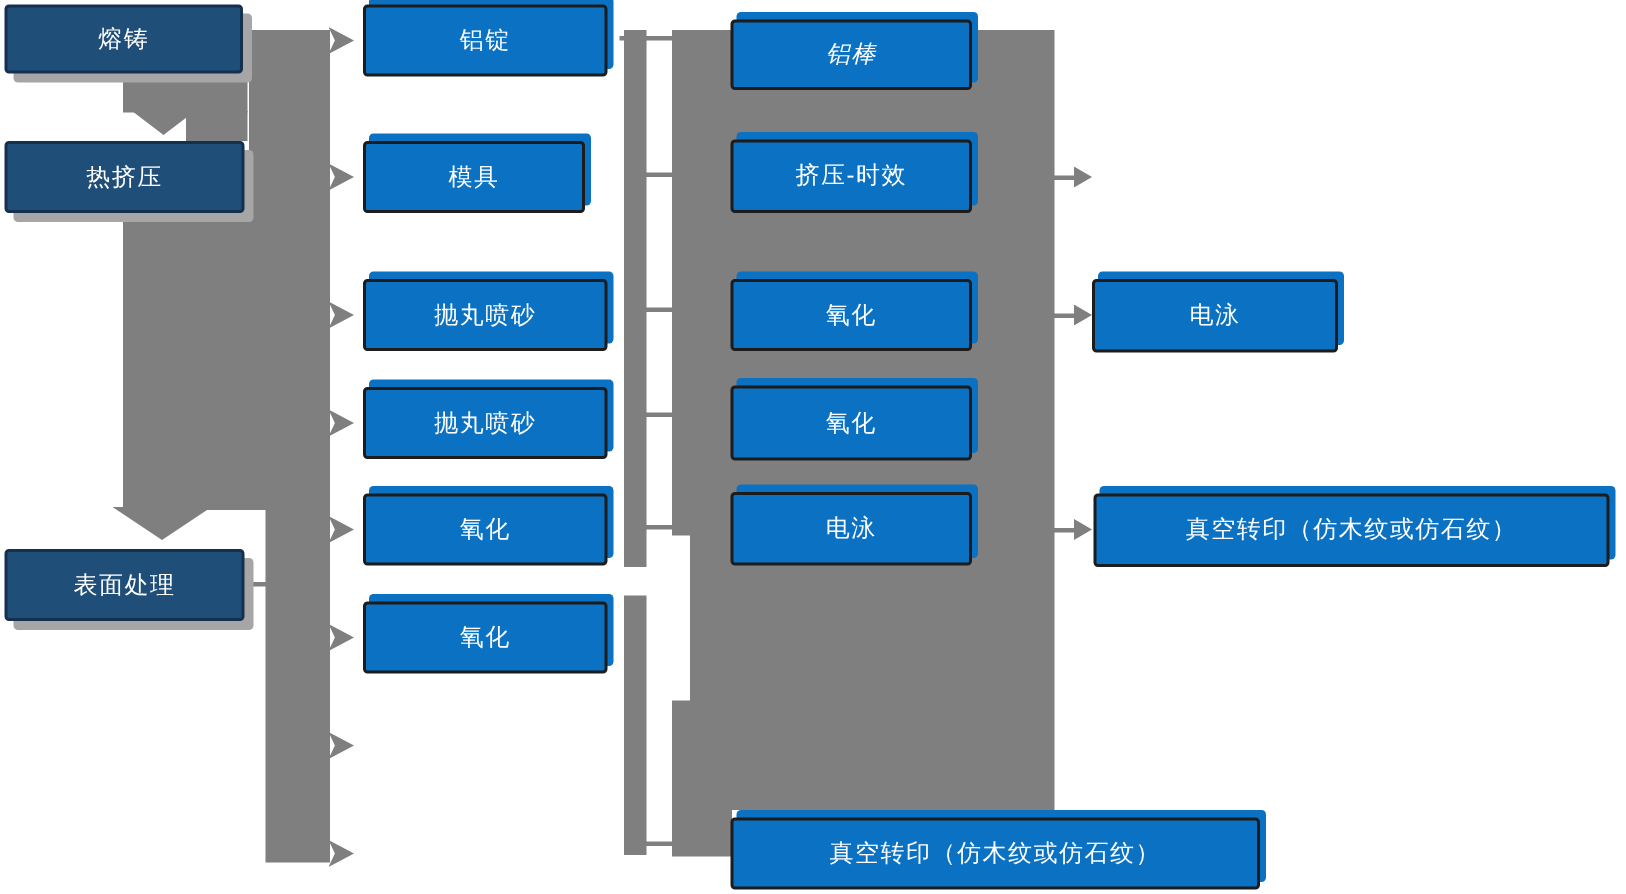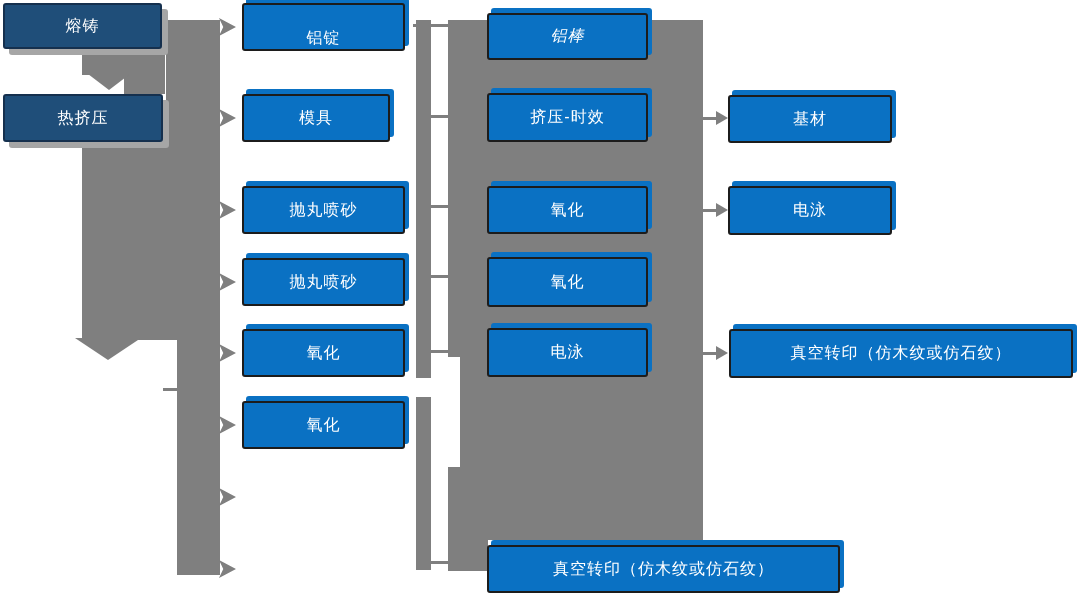--- a/index.html
+++ b/index.html
@@ -102,22 +102,25 @@
   <div class="g tri-right" style="left:716px; top:203px; width:12px; height:14px;"></div>
   <div class="g" style="left:702px; top:352px; width:16px; height:3px;"></div>
   <div class="g tri-right" style="left:716px; top:346px; width:12px; height:14px;"></div>
 
   <div class="node dark" style="left:3px; top:3px; width:159px; height:46px;">
     <span>熔铸</span>
   </div>
   <div class="node dark" style="left:3px; top:94px; width:160px; height:48px;">
     <span>热挤压</span>
   </div>
+  <div class="node dark" style="left:3px; top:366px; width:160px; height:48px;">
+    <span>表面处理</span>
+  </div>
 
-  <div class="node blue" style="left:242px; top:3px; width:163px; height:48px;align-items:flex-end;">
+  <div class="node blue" style="left:242px; top:3px; width:163px; height:48px;">
     <span>铝锭</span>
   </div>
   <div class="node blue" style="left:242px; top:94px; width:148px; height:48px;">
     <span>模具</span>
   </div>
   <div class="node blue" style="left:242px; top:186px; width:163px; height:48px;">
     <span>抛丸喷砂</span>
   </div>
   <div class="node blue" style="left:242px; top:258px; width:163px; height:48px;">
     <span>抛丸喷砂</span>
@@ -141,23 +144,20 @@
   <div class="node blue" style="left:487px; top:257px; width:161px; height:50px;">
     <span>氧化</span>
   </div>
   <div class="node blue" style="left:487px; top:328px; width:161px; height:49px;">
     <span>电泳</span>
   </div>
   <div class="node blue" style="left:487px; top:545px; width:353px; height:48px;">
     <span>真空转印（仿木纹或仿石纹）</span>
   </div>
 
-  <div class="node blue" style="left:728px; top:95px; width:164px; height:48px;">
-    <span>基材</span>
-  </div>
   <div class="node blue" style="left:728px; top:186px; width:164px; height:49px;">
     <span>电泳</span>
   </div>
   <div class="node blue" style="left:729px; top:329px; width:344px; height:49px;">
     <span>真空转印（仿木纹或仿石纹）</span>
   </div>
 
 </div>
 
 </body></html>

